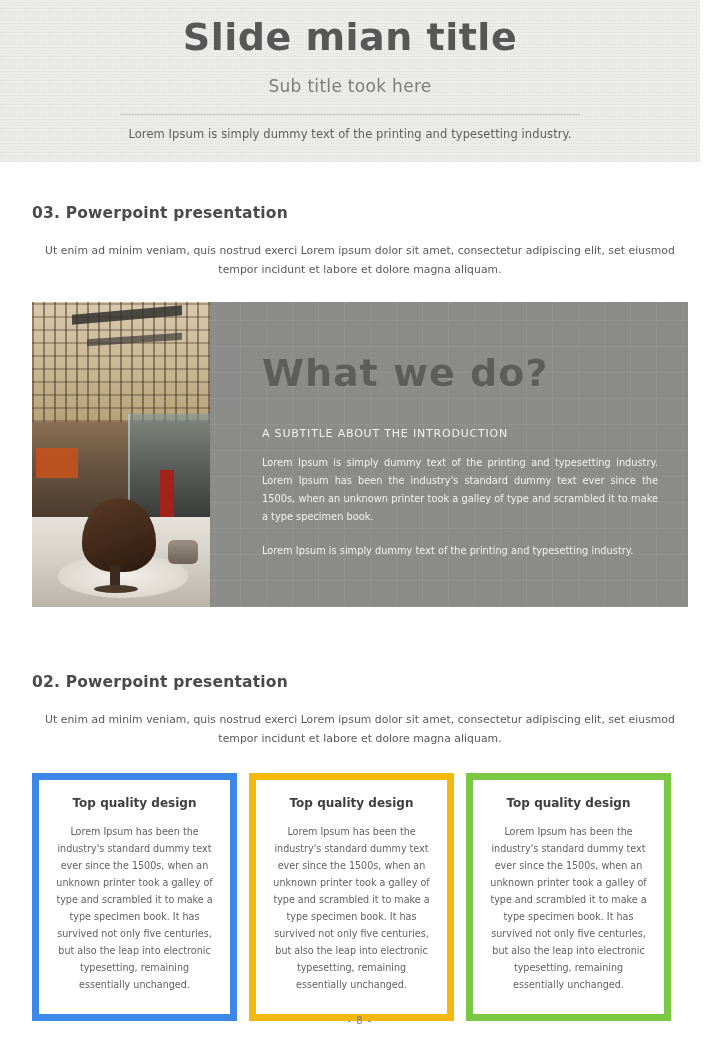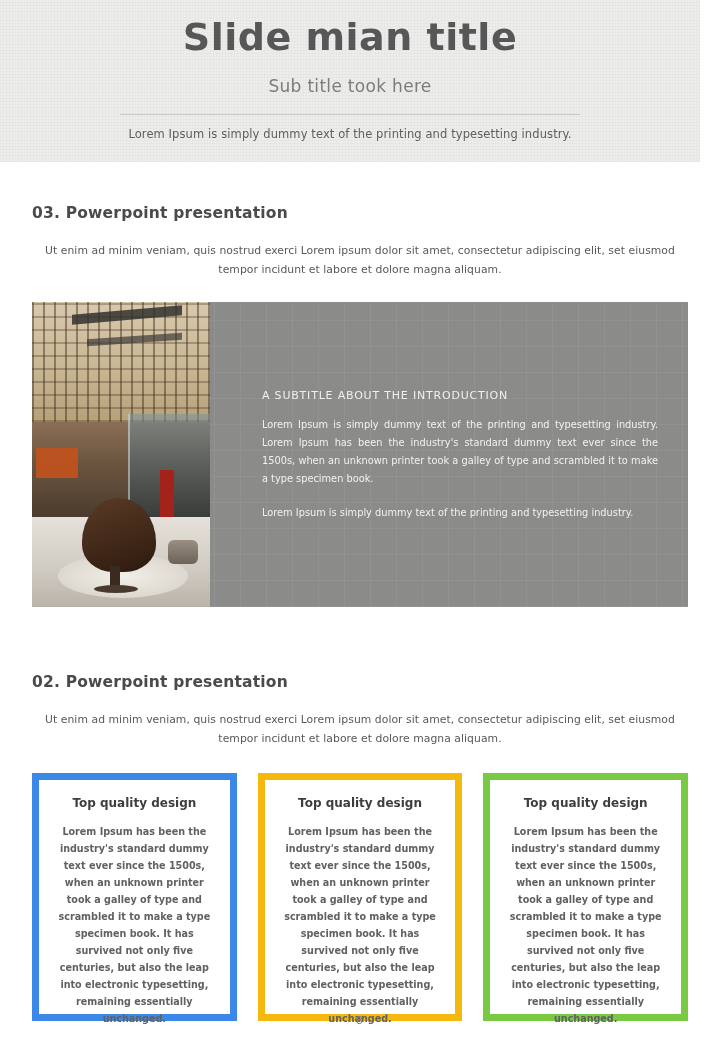--- a/index.html
+++ b/index.html
@@ -184,21 +184,21 @@
     text-align: justify;
     color: #f2f2f0;
     max-width: 400px;
   }
   .banner-para + .banner-para { margin-top: 16px; }
 
   
   .cards {
     margin-top: 24px;
     display: flex;
-    gap: 21px;
+    gap: 12px;
   }
   .card {
     width: 205px;
     height: 248px;
     padding: 7px;
     background: #3b88e8;
   }
   .card-inner {
     width: 100%;
     height: 100%;
@@ -210,21 +210,20 @@
     font-size: 12px;
     font-weight: bold;
     color: #3e3e3e;
     margin: 0;
   }
   .card-body {
     margin-top: 13px;
     font-size: 9.6px;
     line-height: 1.78;
     color: #616161;
-    font-weight: bold;
   }
 
   
   .footer {
     position: absolute;
     left: 0;
     bottom: 14px;
     width: 720px;
     text-align: center;
     font-size: 10px;
@@ -259,20 +258,21 @@
       <div class="ph-orange"></div>
       <div class="ph-red"></div>
       <div class="ph-floor"></div>
       <div class="ph-rug"></div>
       <div class="ph-stool"></div>
       <div class="ph-chair-seat"></div>
       <div class="ph-chair-base"></div>
       <div class="ph-chair-foot"></div>
     </div>
     <div class="banner-text">
+      <div class="banner-title">What we do?</div>
       <div class="banner-subtitle">A SUBTITLE ABOUT THE INTRODUCTION</div>
       <div class="banner-para">Lorem Ipsum is simply dummy text of the printing and typesetting industry. Lorem Ipsum has been the industry's standard dummy text ever since the 1500s, when an unknown printer took a galley of type and scrambled it to make a type specimen book.</div>
       <div class="banner-para">Lorem Ipsum is simply dummy text of the printing and typesetting industry.</div>
     </div>
   </div>
 
   <div class="section-2">
     <h2 class="section-title">02. Powerpoint presentation</h2>
     <p class="section-para">Ut enim ad minim veniam, quis nostrud exerci  Lorem ipsum dolor sit amet, consectetur adipiscing elit, set eiusmod tempor incidunt et labore et dolore magna aliquam.</p>
   </div>

